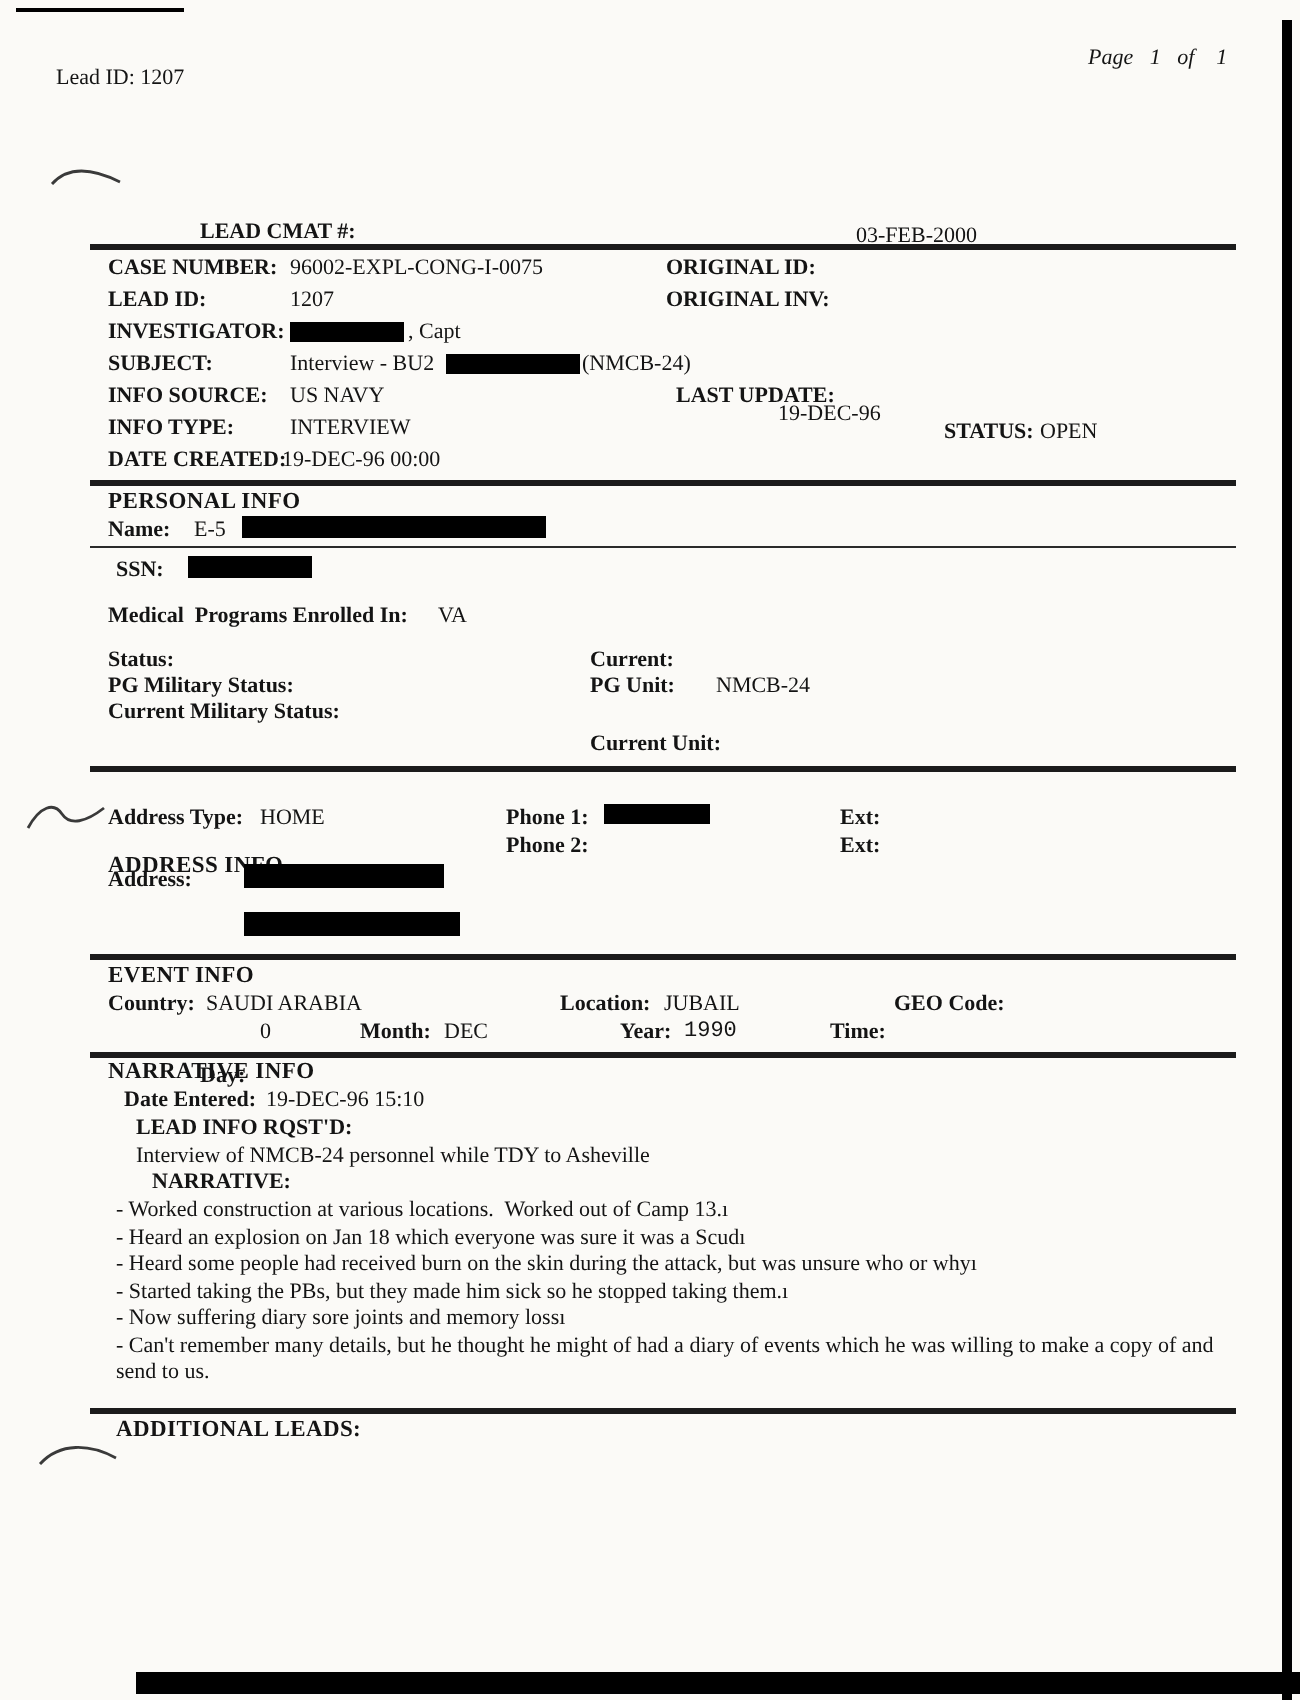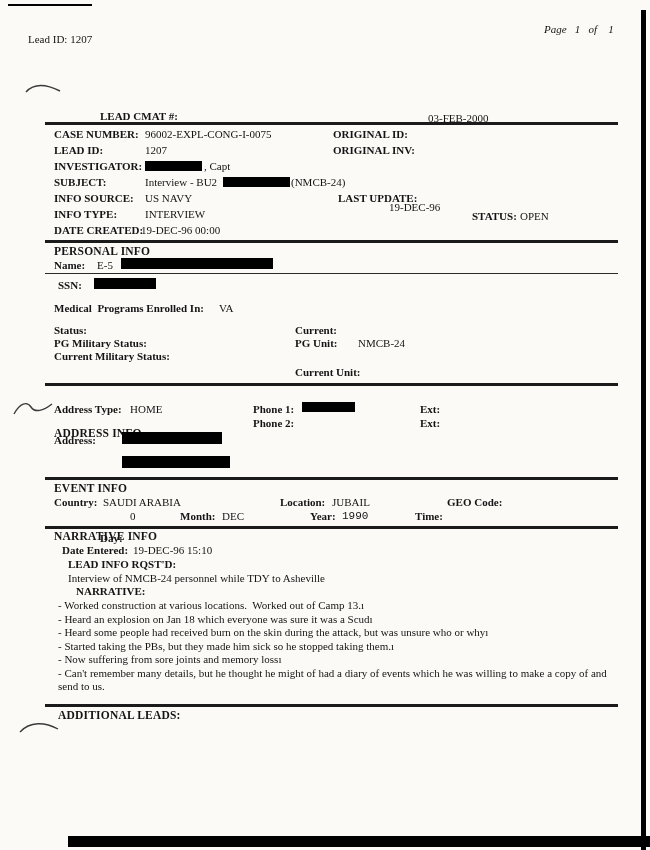--- a/index.html
+++ b/index.html
@@ -137,21 +137,21 @@
     <div class="t b" style="left:62px;top:544px;">Date Entered:</div>
     <div class="t" style="left:133px;top:544px;">19-DEC-96 15:10</div>
     <div class="t b" style="left:68px;top:558px;">LEAD INFO RQST'D:</div>
     <div class="t" style="left:68px;top:572px;">Interview of NMCB-24 personnel while TDY to Asheville</div>
     <div class="t b" style="left:76px;top:585px;">NARRATIVE:</div>
 
     <div class="t" style="left:58px;top:599px;">- Worked construction at various locations.  Worked out of Camp 13.ı</div>
     <div class="t" style="left:58px;top:613px;">- Heard an explosion on Jan 18 which everyone was sure it was a Scudı</div>
     <div class="t" style="left:58px;top:626px;">- Heard some people had received burn on the skin during the attack, but was unsure who or whyı</div>
     <div class="t" style="left:58px;top:640px;">- Started taking the PBs, but they made him sick so he stopped taking them.ı</div>
-    <div class="t" style="left:58px;top:653px;">- Now suffering from sore joints and memory lossı</div>
+    <div class="t" style="left:58px;top:653px;">- Now suffering diary sore joints and memory lossı</div>
     <div class="t wrap" style="left:58px;top:667px;width:556px;">- Can't remember many details, but he thought he might of had a diary of events which he was willing to make a copy of and send to us.</div>
   </div>
   <div class="rule" style="left:45px;top:704px;width:573px;height:3px;"></div>
 
   <div>
     <div class="t sec" style="left:58px;top:709px;">ADDITIONAL LEADS:</div>
   </div>
 
 </div>
 

